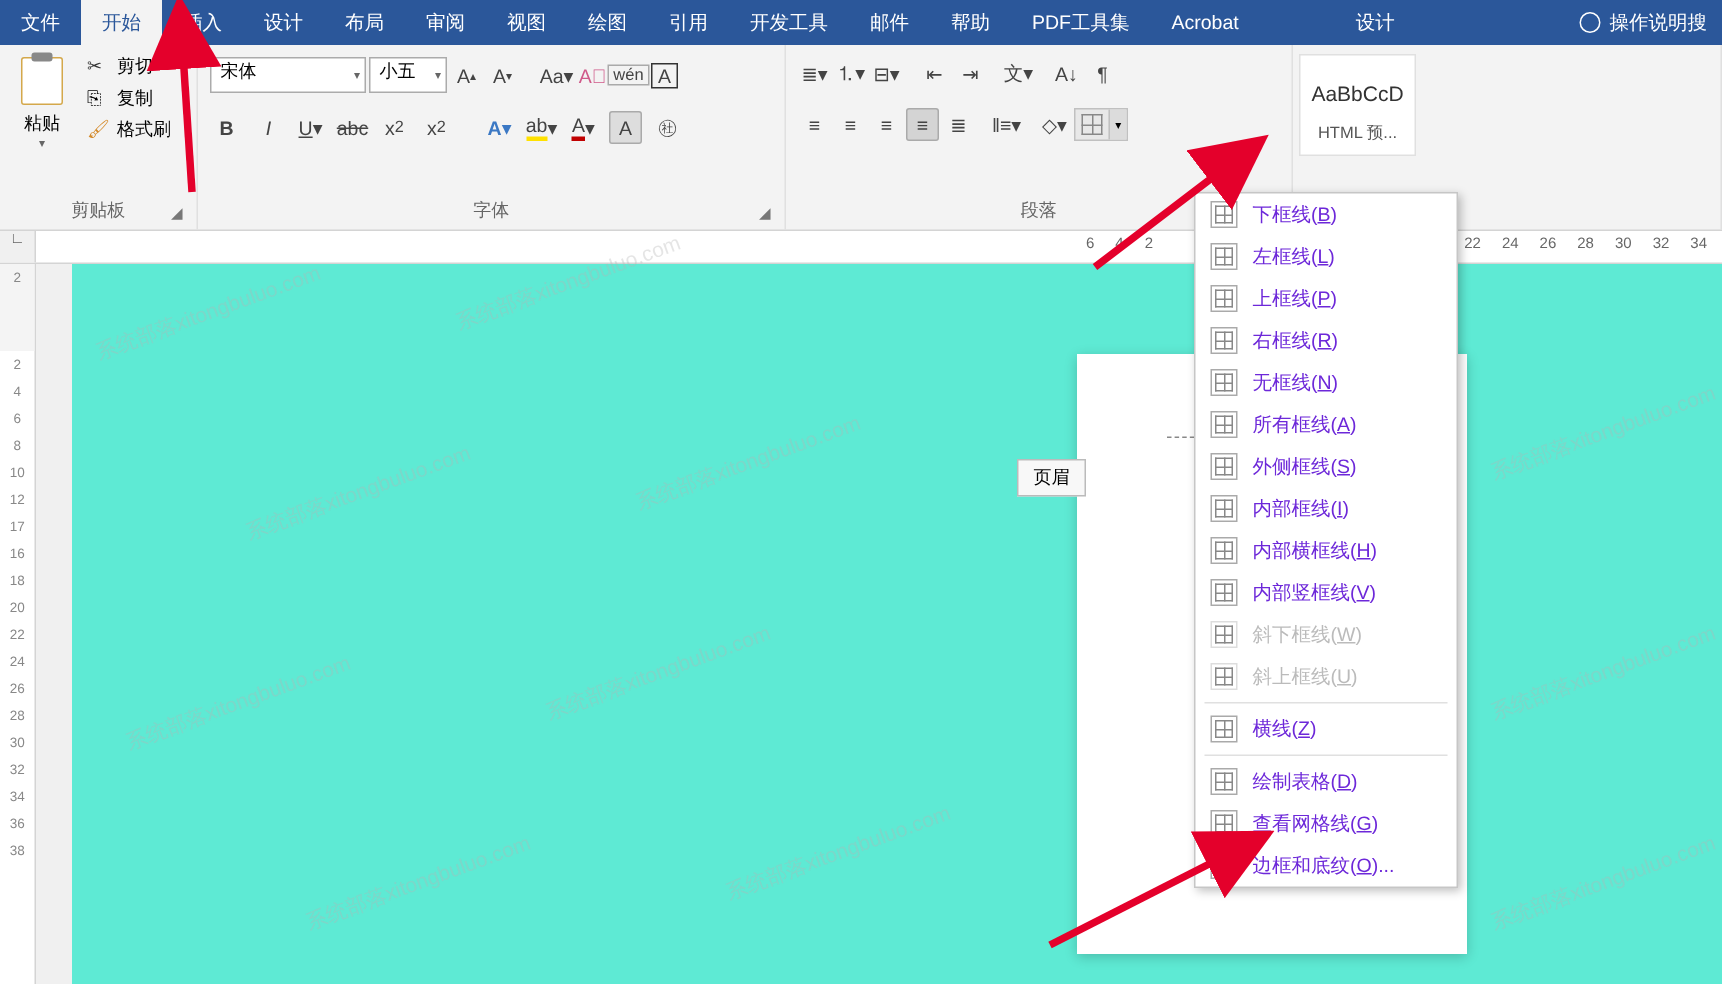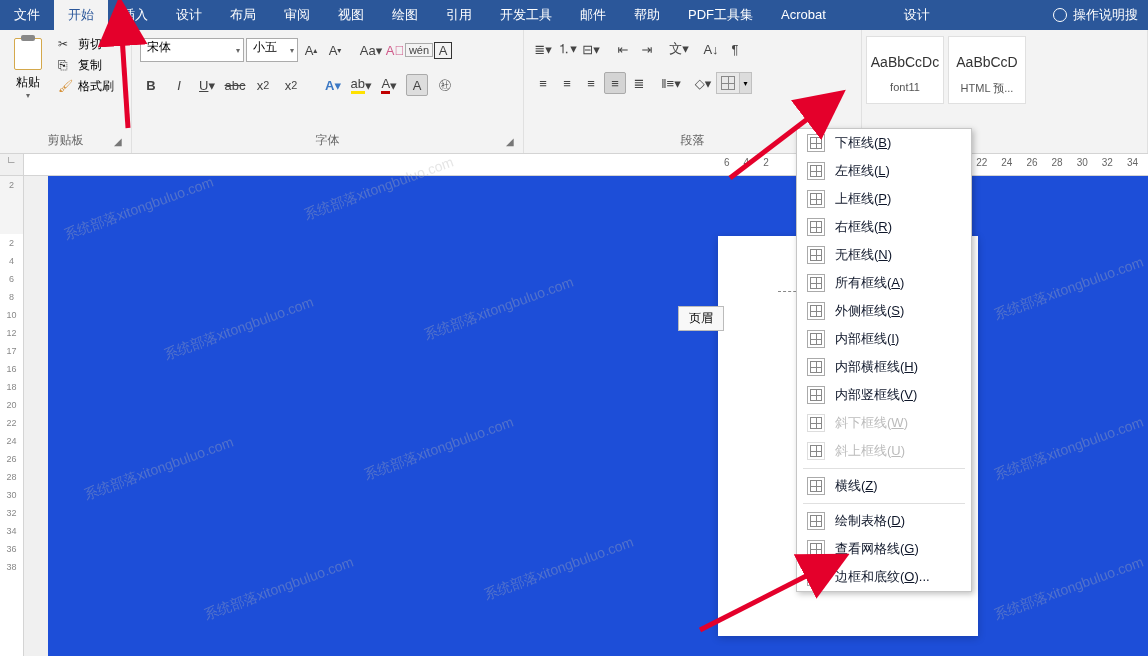--- a/index.html
+++ b/index.html
@@ -51,31 +51,31 @@
 .style-card { width: 78px; height: 68px; border: 1px solid #e0e0e0; background: #fff; text-align: center; padding: 6px 2px; cursor: pointer; }
 .style-preview { font-size: 14px; color: #333; height: 38px; display: flex; align-items: center; justify-content: center; white-space: nowrap; overflow: hidden; }
 .style-name { font-size: 11px; color: #555; white-space: nowrap; overflow: hidden; }
 
 .ruler-area { height: 22px; background: #fff; border-bottom: 1px solid #d4d4d4; display: flex; position: relative; }
 .vruler-corner { width: 24px; background: #f0f0f0; border-right: 1px solid #d4d4d4; font-size: 10px; text-align: center; color: #666; }
 .hruler { flex: 1; position: relative; font-size: 10px; color: #666; }
 .hruler-seg { position: absolute; top: 3px; }
 .hruler-right { position: absolute; right: 10px; top: 3px; display: flex; gap: 14px; }
 
-.doc-area { position: absolute; left: 24px; right: 0; top: 176px; bottom: 0; background: #1d4ed8; margin-left: 24px; }
+.doc-area { position: absolute; left: 24px; right: 0; top: 176px; bottom: 0; background: #5eead4; margin-left: 24px; }
 .vruler { position: absolute; left: 0; top: 176px; bottom: 0; width: 24px; background: #fff; border-right: 1px solid #d4d4d4; }
 .vruler .tick { font-size: 9px; color: #888; text-align: center; padding: 4px 0; }
 .vruler .tick.neg { background: #f4f4f4; }
 
 .page { position: absolute; right: 170px; top: 60px; width: 260px; height: 400px; background: #fff; box-shadow: 0 2px 8px rgba(0,0,0,.2); }
 .header-label { position: absolute; top: 70px; left: -40px; border: 1px solid #bbb; background: #f8f8f8; padding: 3px 10px; font-size: 12px; }
 
 
 .border-menu { position: absolute; left: 796px; top: 128px; width: 176px; background: #fff; border: 1px solid #c6c6c6; box-shadow: 2px 2px 6px rgba(0,0,0,.25); z-index: 100; }
-.bm-item { display: flex; align-items: center; padding: 5px 10px; font-size: 13px; color: #0f172a; cursor: pointer; }
+.bm-item { display: flex; align-items: center; padding: 5px 10px; font-size: 13px; color: #6d28d9; cursor: pointer; }
 .bm-item.disabled { color: #bbb; cursor: default; }
 .bm-icon { width: 18px; height: 18px; margin-right: 10px; display: inline-flex; align-items: center; justify-content: center; border: 1px solid #aaa; }
 .bm-item.disabled .bm-icon { border-color: #ddd; }
 .bm-sep { height: 1px; background: #e0e0e0; margin: 3px 6px; }
 
 
 .arrow { position: absolute; z-index: 200; }
 .arrow svg { overflow: visible; }
 
 
@@ -223,24 +223,20 @@
           <div class="border-dd">▾</div>
         </div>
       </div>
     </div>
     <div class="group-label">段落</div>
     <div class="dialog-launcher">◢</div>
   </div>
 
   <div class="group styles-group">
     <div class="styles-row">
-      <div class="style-card">
-        <div class="style-preview">AaBbCcDc</div>
-        <div class="style-name">font11</div>
-      </div>
       <div class="style-card">
         <div class="style-preview">AaBbCcD</div>
         <div class="style-name">HTML 预...</div>
       </div>
     </div>
   </div>
 </div>
 
 <div class="ruler-area">
   <div class="vruler-corner">∟</div>

